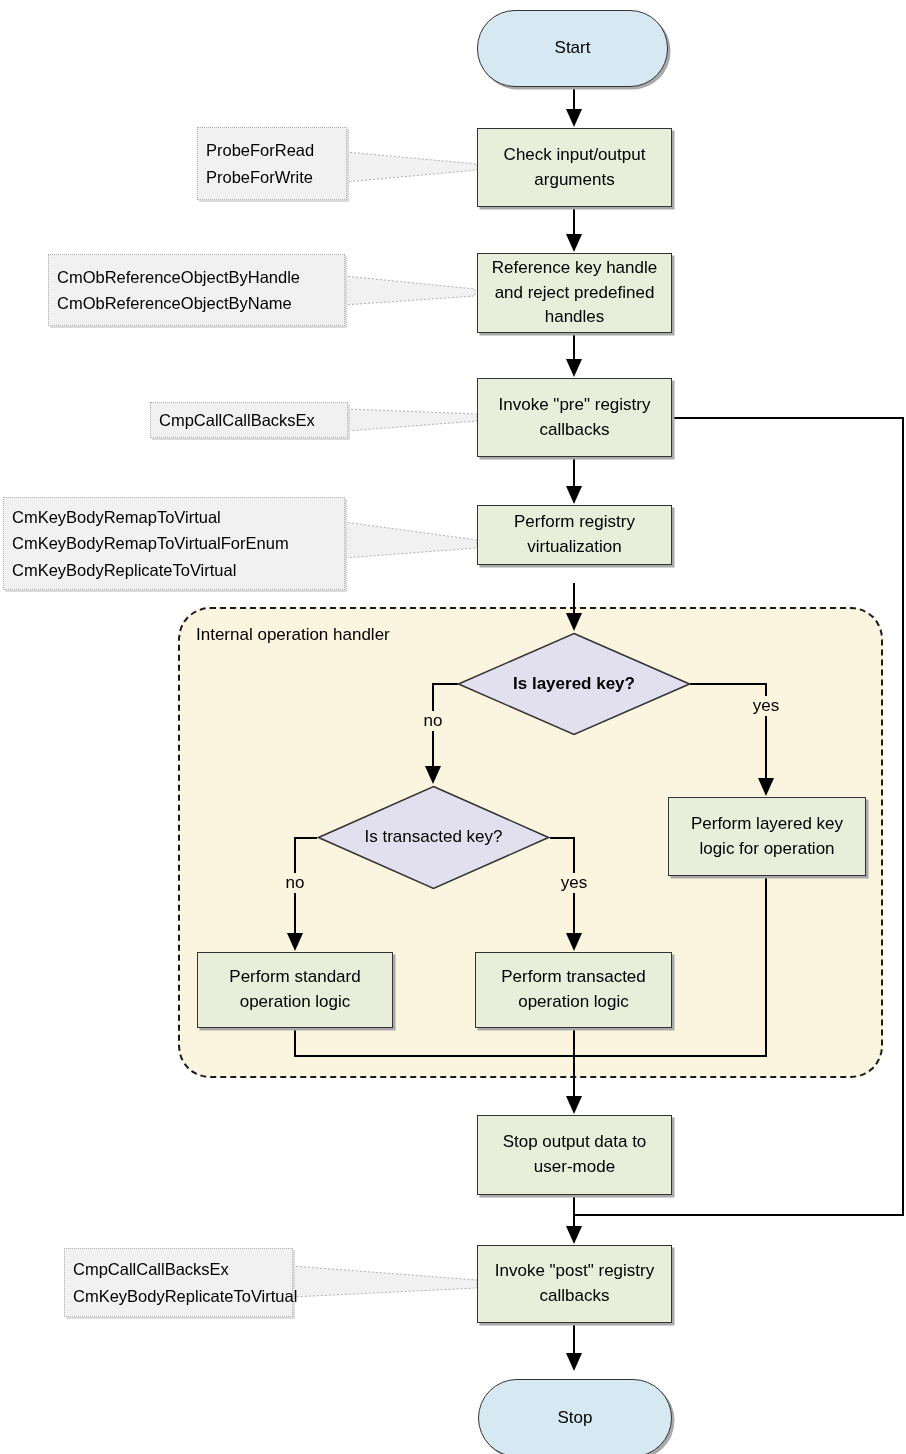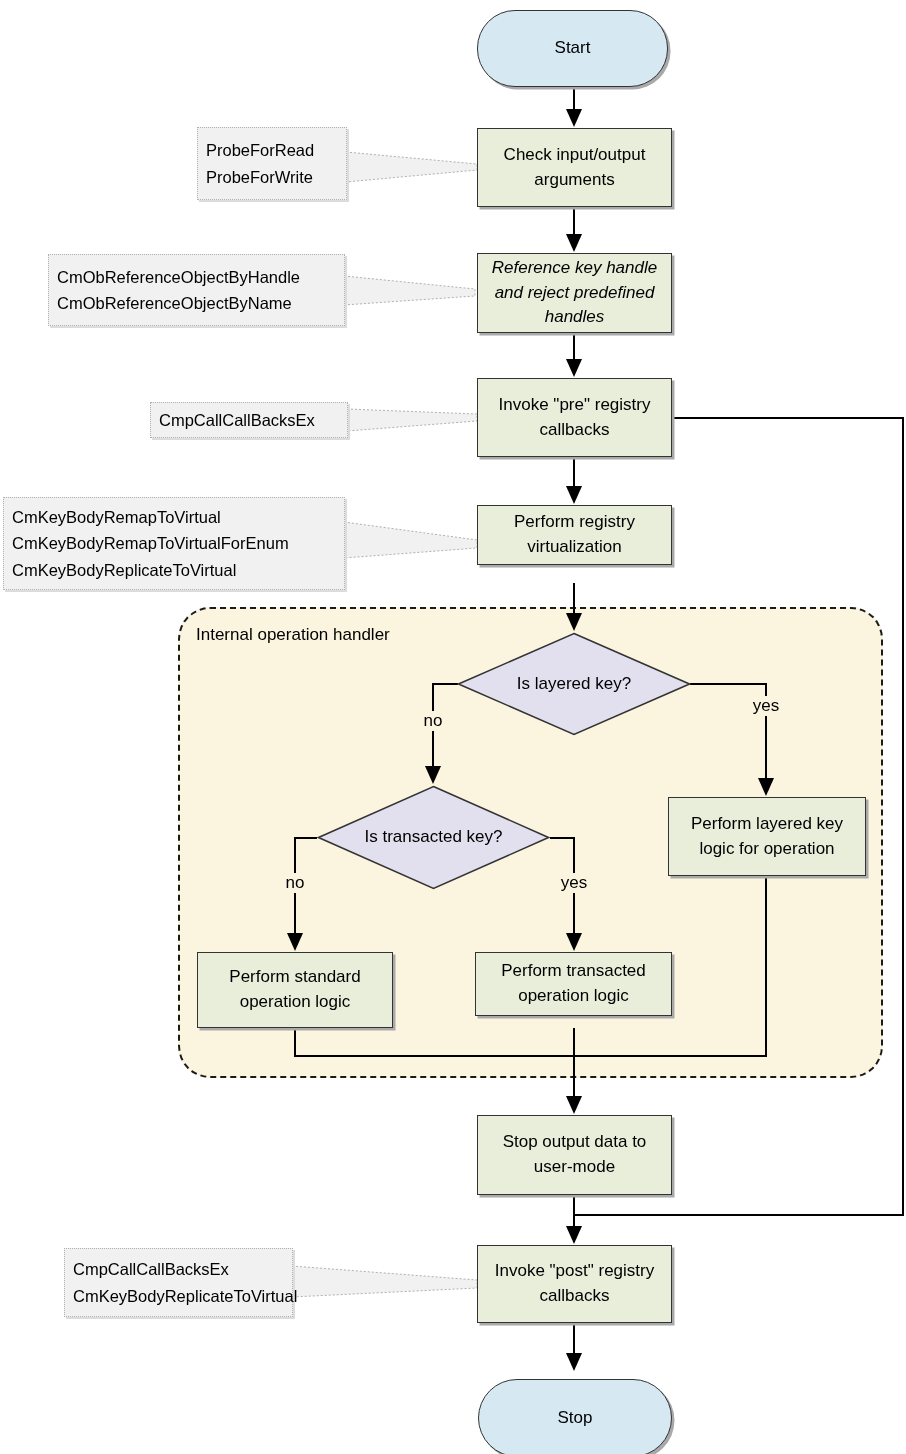--- a/index.html
+++ b/index.html
@@ -139,46 +139,46 @@
   <div class="node terminator" style="left:477px; top:3px; width:191px; height:77px; border-radius:38px;">
     <span>Start</span>
   </div>
   <div class="node process" style="left:477px; top:128px; width:195px; height:79px;">
     <span>Check input/output arguments</span>
   </div>
 
   <div class="node terminator" style="left:478px; top:1372px; width:194px; height:78px; border-radius:39px;">
     <span>Stop</span>
   </div>
-  <div class="node process" style="left:477px; top:253px; width:195px; height:80px;font-style:italic;">
+  <div class="node process" style="left:477px; top:253px; width:195px; height:80px;">
     <span>Reference key handle and reject predefined handles</span>
   </div>
   <div class="node process" style="left:477px; top:378px; width:195px; height:79px;">
     <span>Invoke "pre" registry callbacks</span>
   </div>
   <div class="node process" style="left:477px; top:505px; width:195px; height:60px;">
     <span>Perform registry virtualization</span>
   </div>
   <div class="node process" style="left:668px; top:797px; width:198px; height:79px;">
     <span>Perform layered key logic for operation</span>
   </div>
   <div class="node process" style="left:197px; top:952px; width:196px; height:76px;">
     <span>Perform standard operation logic</span>
   </div>
-  <div class="node process" style="left:475px; top:952px; width:197px; height:64px;align-items:center;">
+  <div class="node process" style="left:475px; top:952px; width:197px; height:76px;align-items:center;">
     <span>Perform transacted operation logic</span>
   </div>
   <div class="node process" style="left:477px; top:1115px; width:195px; height:80px;">
     <span>Stop output data to user-mode</span>
   </div>
   <div class="node process" style="left:477px; top:1245px; width:195px; height:78px;">
     <span>Invoke "post" registry callbacks</span>
   </div>
 
-  <div class="node decision" style="left:457px; top:632px; width:234px; height:104px;">
+  <div class="node decision" style="left:457px; top:632px; width:234px; height:104px;font-weight:bold;">
     <svg viewBox="0 0 234 104" preserveAspectRatio="none">
       <polygon points="117,1.5 232.5,52 117,102.5 1.5,52" style="fill:var(--decision-fill); stroke:var(--process-border); stroke-width:1.5;"></polygon>
     </svg>
     <span class="decision-text">Is layered key?</span>
   </div>
   <div class="node decision" style="left:317px; top:785px; width:233px; height:105px;">
     <svg viewBox="0 0 233 105" preserveAspectRatio="none">
       <polygon points="116.5,1.5 231.5,52.5 116.5,103.5 1.5,52.5" style="fill:var(--decision-fill); stroke:var(--process-border); stroke-width:1.5;"></polygon>
     </svg>
     <span class="decision-text">Is transacted key?</span>

